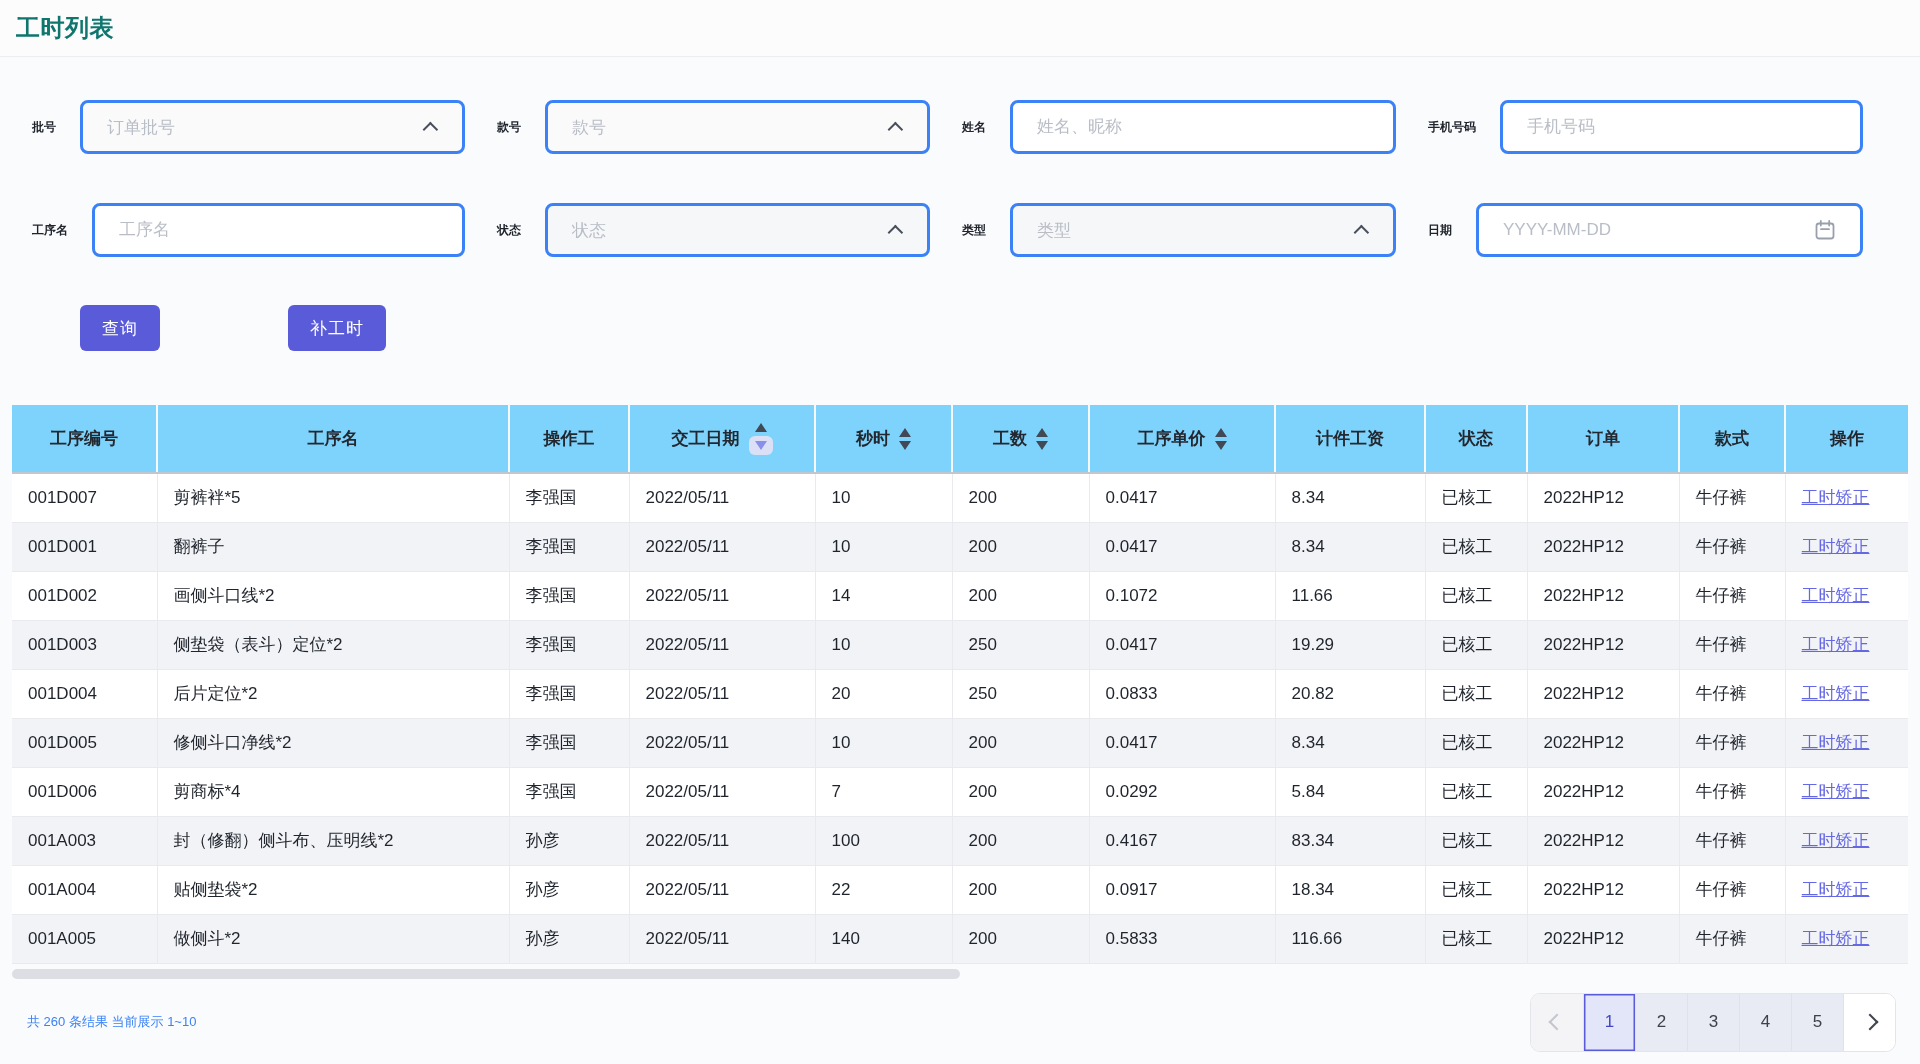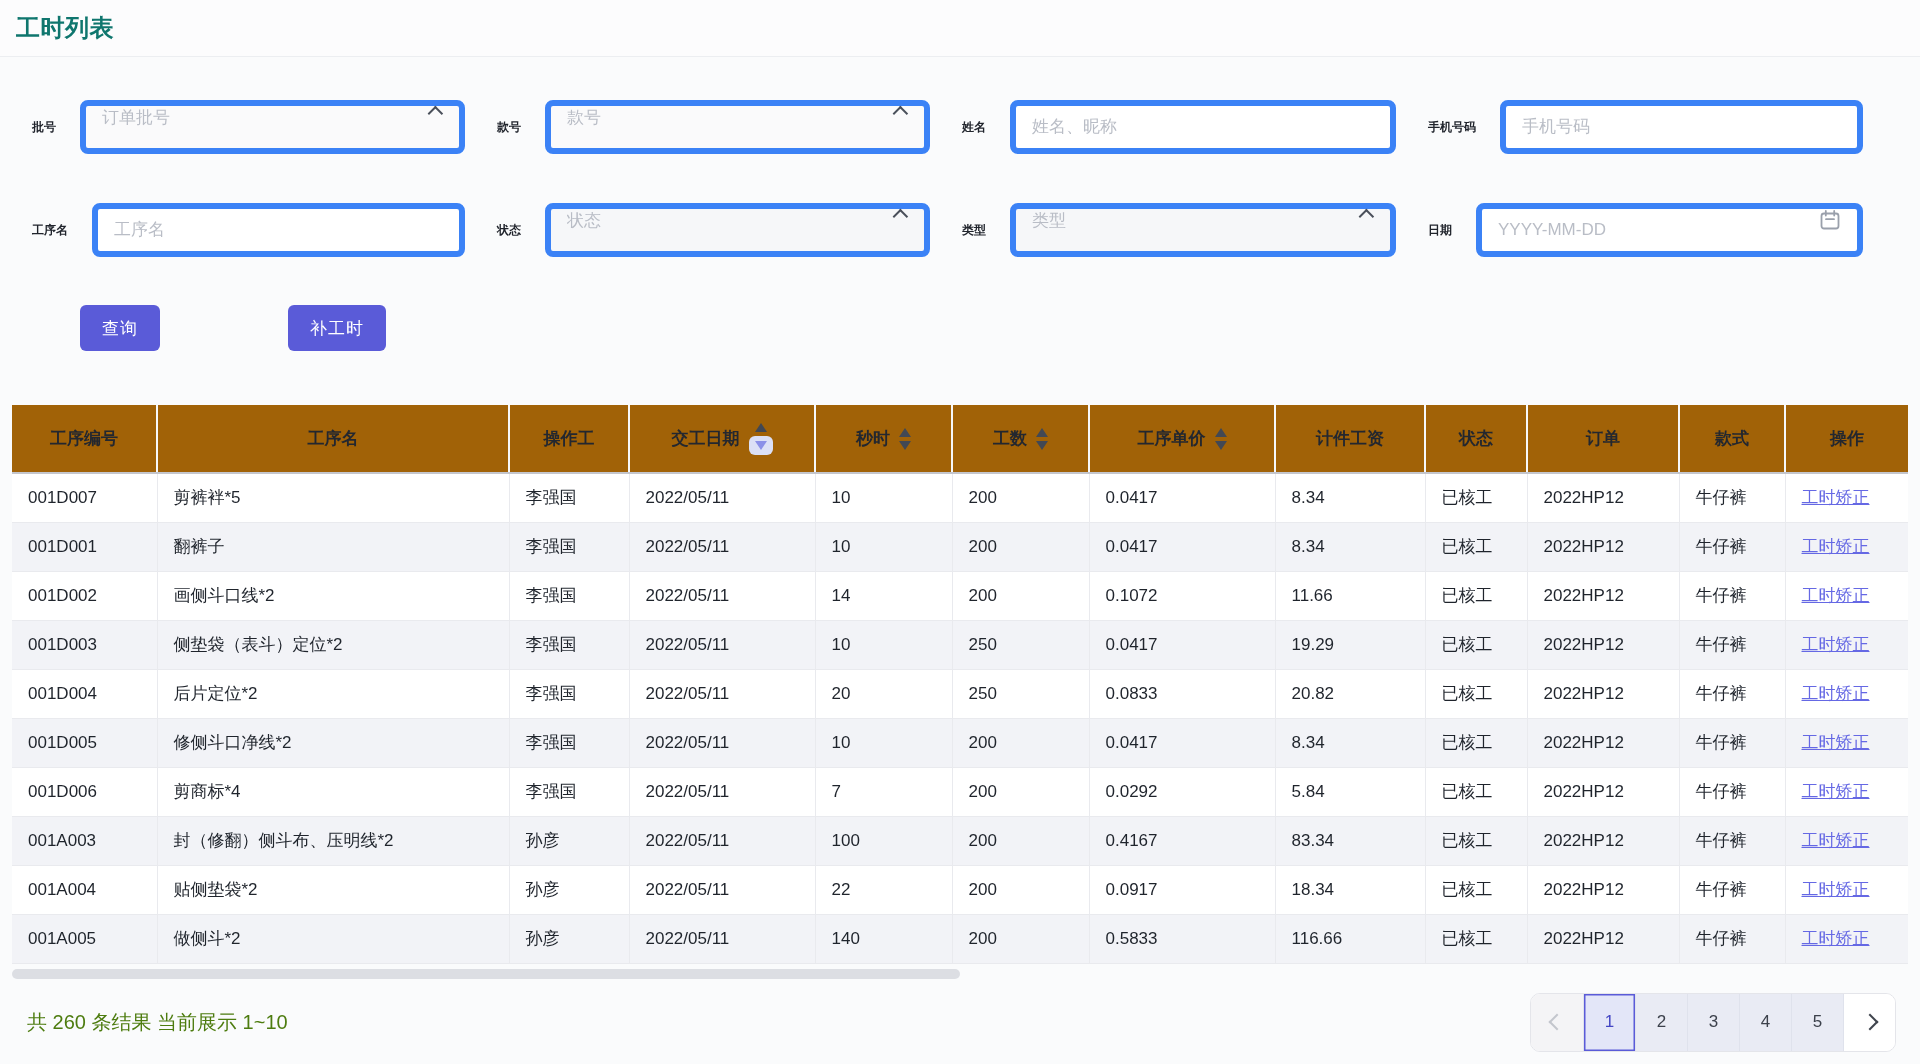--- a/index.html
+++ b/index.html
@@ -18,22 +18,22 @@
   
   .filters { padding:43px 57px 0 32px; }
   .filter-row {
     display:grid; grid-template-columns:465px 465px 466px 1fr;
   }
   .filter-row + .filter-row { margin-top:49px; }
   .fgroup { display:flex; align-items:center; padding-right:32px; }
   .fgroup:last-child { padding-right:0; }
   .flabel { font-size:12px; font-weight:600; color:#20242c; margin-right:24px; white-space:nowrap; }
   .field {
-    flex:1; height:54px; border:6px solid #3b82f6; border-radius:8px;
-    background:#fff; display:flex; padding:0 16px;
+    flex:1; height:54px; border:3px solid #3b82f6; border-radius:8px;
+    background:#fff; display:flex; align-items:center; padding:0 24px;
     font-size:17px; position:relative;
   }
   .field.select { background:#fafafb; cursor:pointer; }
   .field.select.gray { background:#f6f7f9; }
   .field .ph { color:#b9bdc6; flex:1; overflow:hidden; white-space:nowrap; }
   .field input {
     border:none; outline:none; background:transparent; width:100%;
     font-size:17px; color:#20242c; font-family:inherit;
   }
   .field input::placeholder { color:#b9bdc6; }
@@ -48,21 +48,21 @@
   .btn {
     height:46px; padding:0 22px; border:none; border-radius:6px;
     background:#5a5bd8; color:#fff; font-size:17px; font-weight:500;
     font-family:inherit; cursor:pointer; letter-spacing:1px;
   }
 
   
   .table-wrap { margin:54px 12px 0; }
   table { width:100%; border-collapse:collapse; table-layout:fixed; }
   thead th {
-    height:68px; background:#a16207; font-size:17px; font-weight:600; color:#23272f;
+    height:68px; background:#7dd3fc; font-size:17px; font-weight:600; color:#23272f;
     border-right:2px solid #f7f8fa; border-bottom:2px solid #c4c6cd;
   }
   thead th:last-child { border-right:none; }
   .th-inner { display:flex; align-items:center; justify-content:center; }
   tbody td {
     height:49px; font-size:17px; color:#1f242c; padding:0 16px;
     border-right:1px solid #e9eaee; border-bottom:1px solid #e9eaee;
     white-space:nowrap; overflow:hidden;
   }
   tbody td:last-child { border-right:none; }
@@ -77,21 +77,21 @@
   .sort-pill .tri-down { border-top-color:#8a90e8; }
 
   .hscrollbar { margin:5px 12px 0; height:10px; }
   .hscroll-thumb { width:50%; height:10px; border-radius:5px; background:#dcdee3; }
 
   
   .table-footer {
     display:flex; align-items:center; justify-content:space-between;
     margin:14px 24px 0 27px;
   }
-  .summary { font-size:20px; color:#4d7c0f; }
+  .summary { font-size:13px; color:#3b82f6; }
   .pagination {
     display:flex; border:1px solid #e4e5ea; border-radius:10px; overflow:hidden; background:#fff;
   }
   .page-cell {
     width:52px; height:57px; display:flex; align-items:center; justify-content:center;
     font-size:17px; color:#3c414b; background:#e9ebf4; cursor:pointer;
     border-left:1px solid #dfe2ec;
   }
   .page-cell:first-child { border-left:none; }
   .page-cell.prev { background:#f4f4f6; cursor:default; }

